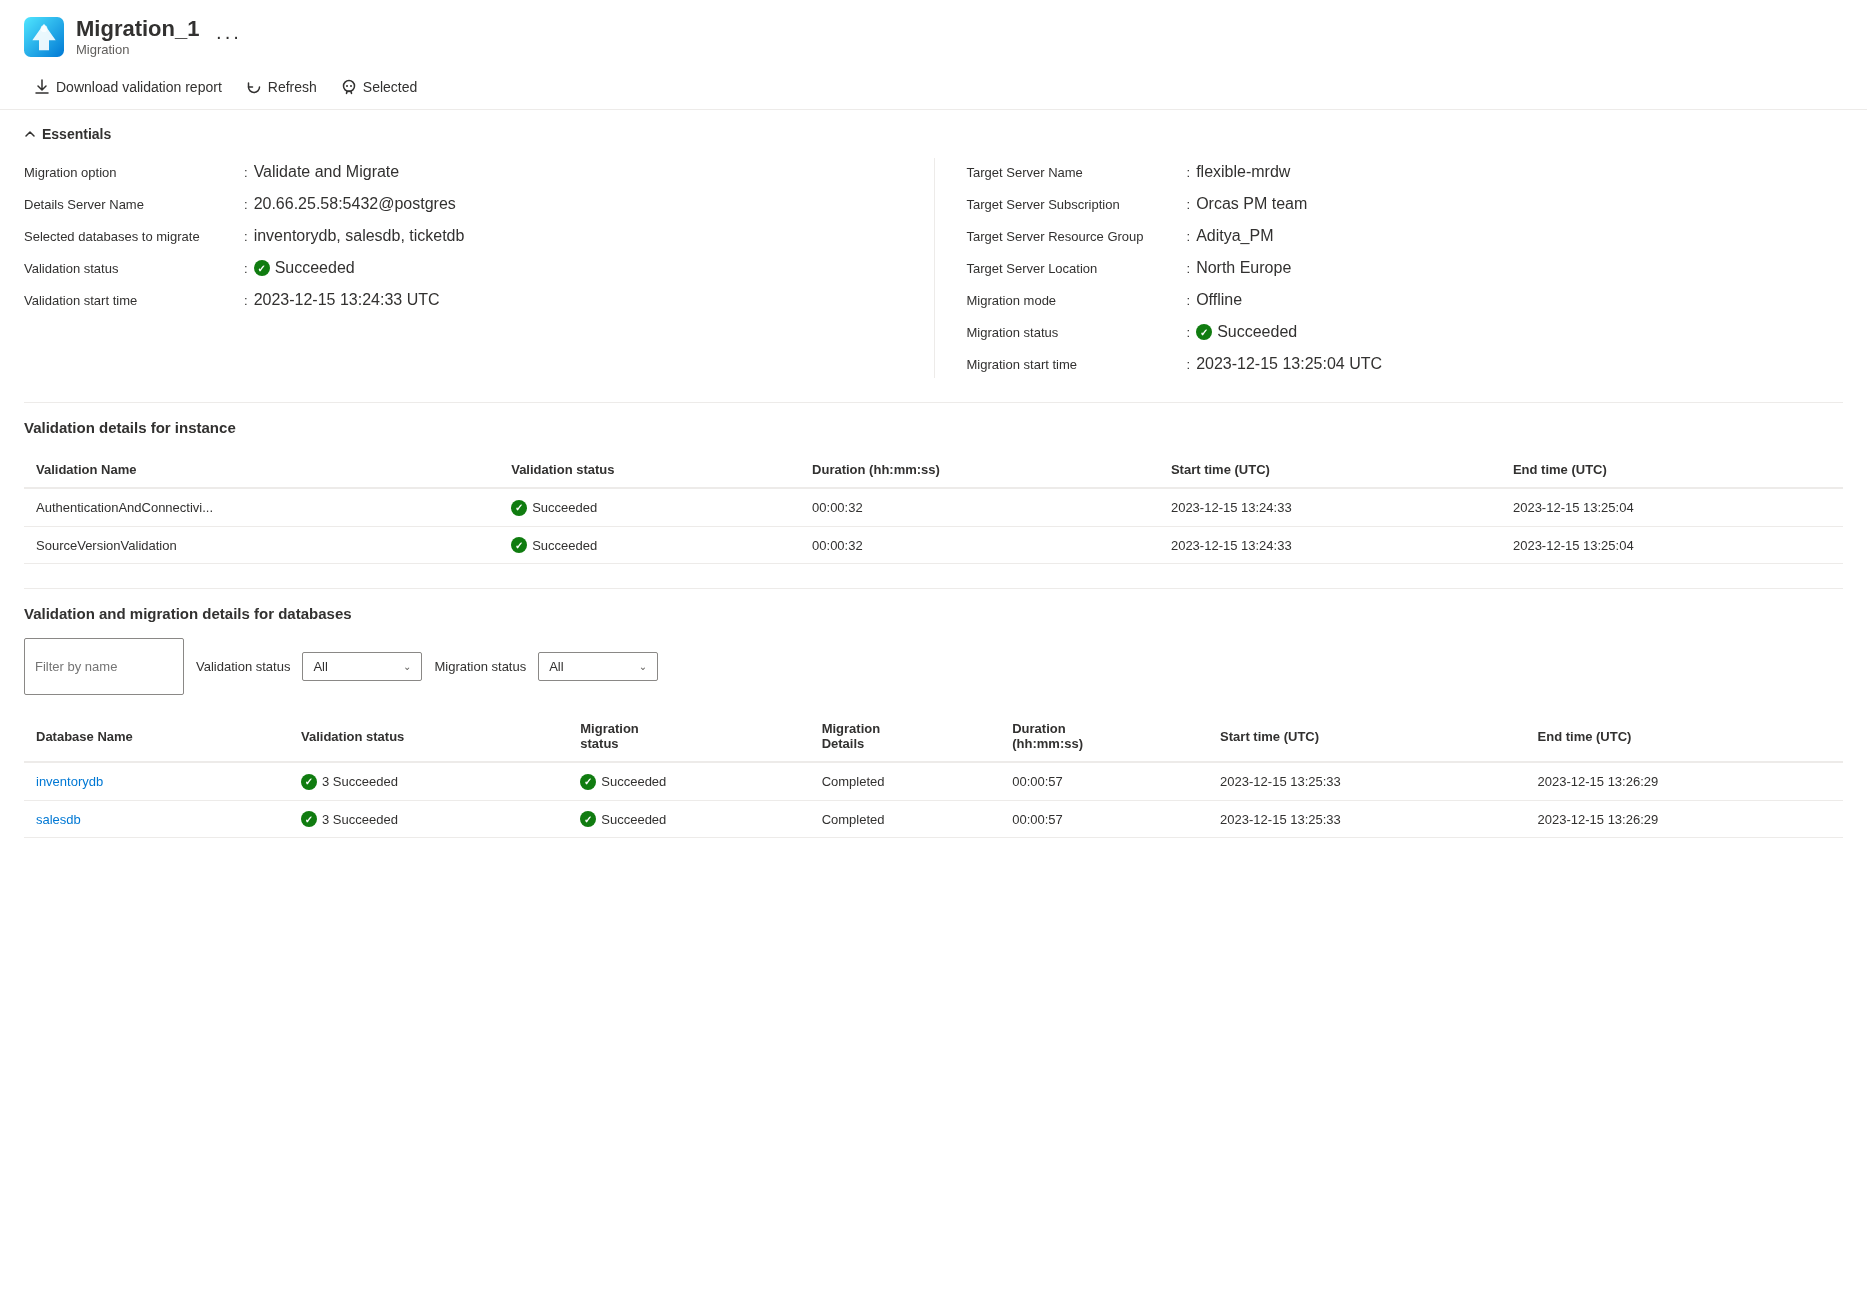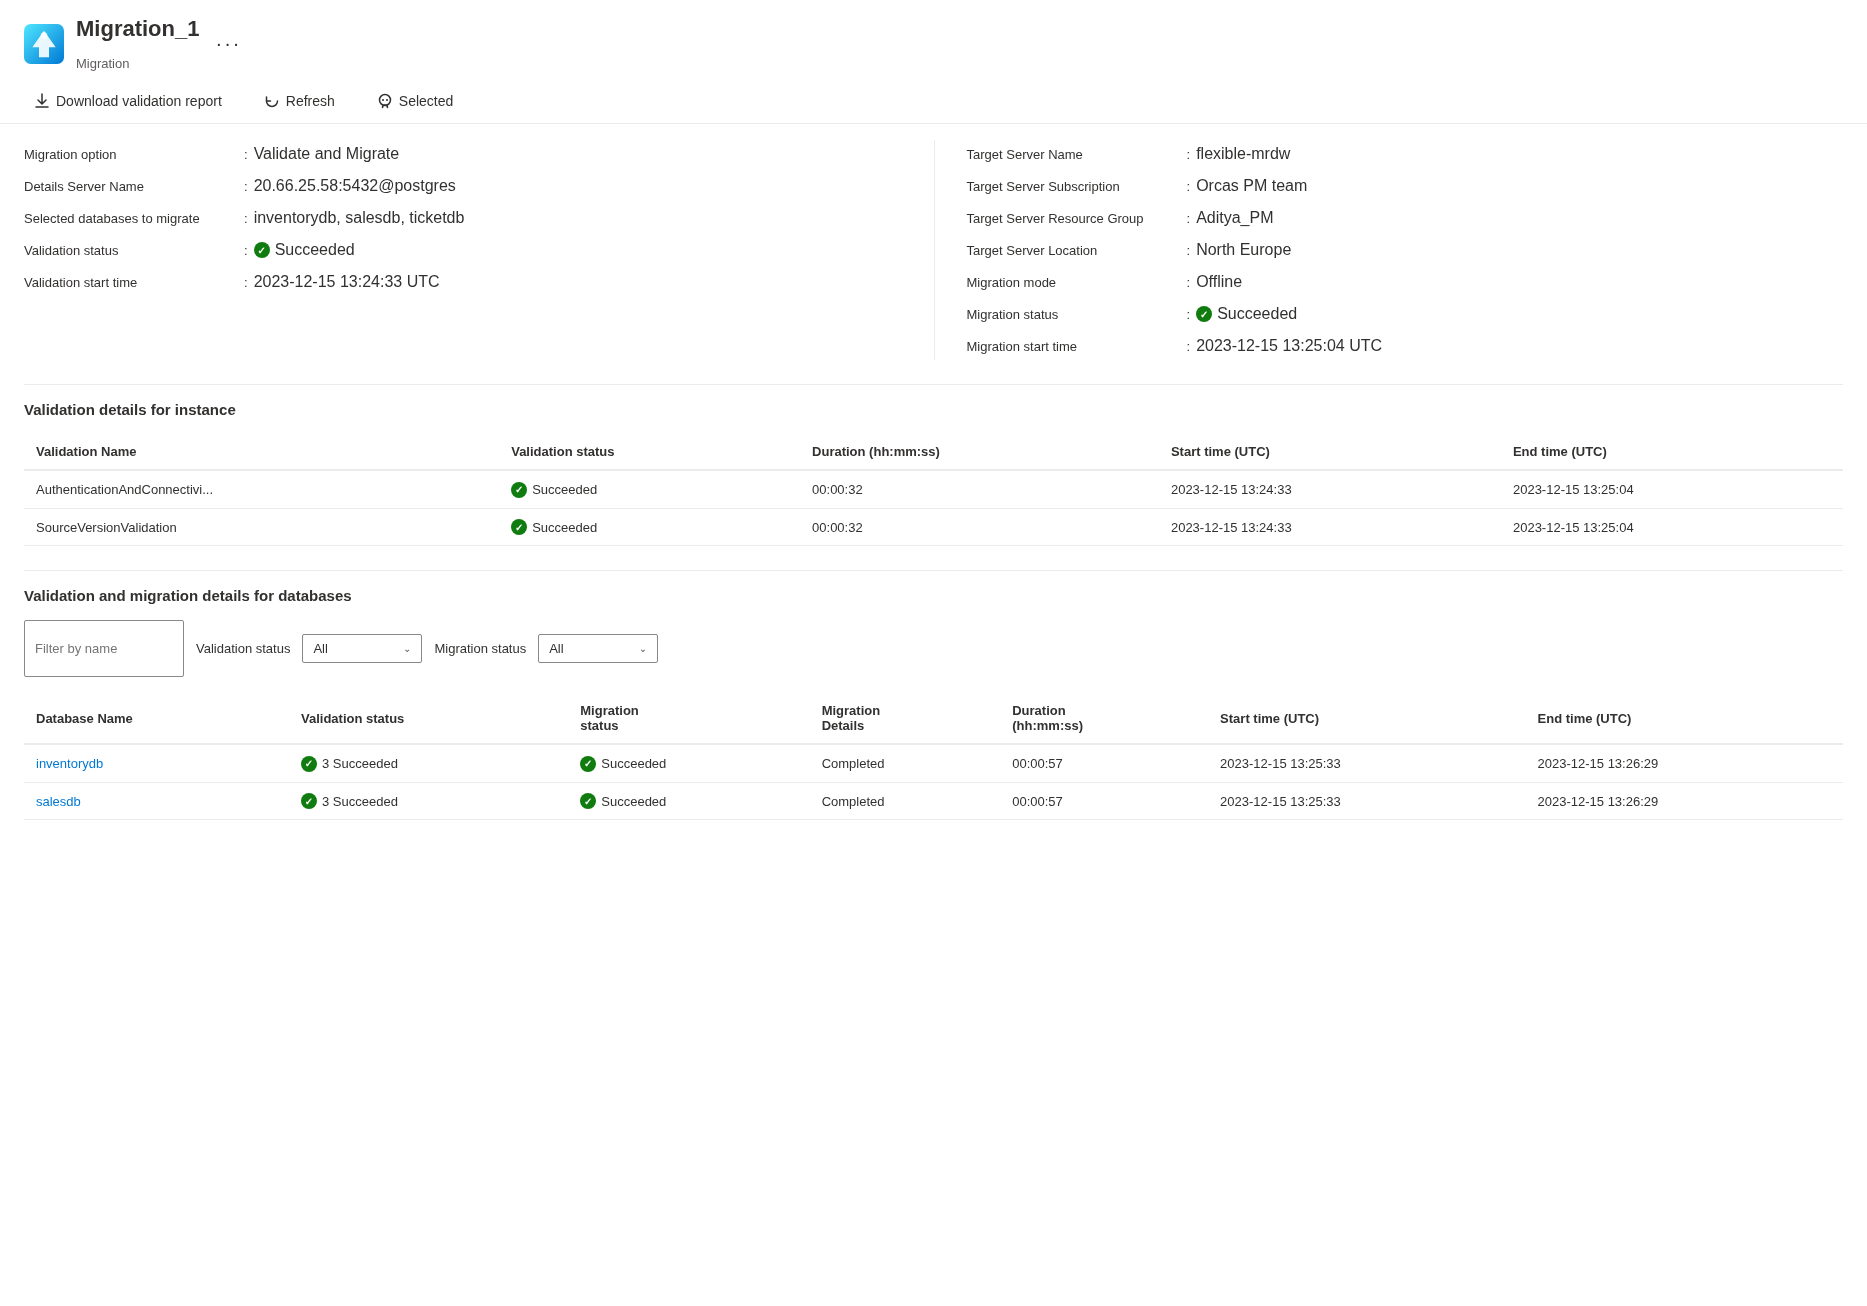--- a/index.html
+++ b/index.html
@@ -14,21 +14,20 @@
     
     .header {
       display: flex;
       align-items: center;
       padding: 16px 24px 8px 24px;
       gap: 12px;
     }
     .header-title-group {
       display: flex;
       flex-direction: column;
-      gap: 14px;
     }
     .header-title {
       font-size: 22px;
       font-weight: 600;
       color: #323130;
       line-height: 1.2;
     }
     .header-subtitle {
       font-size: 13px;
       color: #605e5c;
@@ -39,21 +38,21 @@
       cursor: pointer;
       margin-left: 4px;
       letter-spacing: 2px;
     }
 
     
     .toolbar {
       display: flex;
       align-items: center;
       padding: 8px 24px;
-      gap: 22px;
+      gap: 4px;
       border-bottom: 1px solid #edebe9;
     }
     .toolbar-btn {
       display: flex;
       align-items: center;
       gap: 6px;
       padding: 6px 10px;
       background: transparent;
       border: none;
       cursor: pointer;
@@ -274,20 +273,26 @@
       <path d="M5.5 14.5c0-1.5 1-2.5 2.5-2.5s2.5 1 2.5 2.5" stroke="#323130" stroke-width="1.5" fill="none" stroke-linecap="round"></path>
       <circle cx="6" cy="7" r="1" fill="#323130"></circle>
       <circle cx="10" cy="7" r="1" fill="#323130"></circle>
     </svg>
     <span>Selected</span>
   </button>
 </div>
 
 <div class="content">
 
+  <div class="section-header">
+    <svg width="12" height="12" viewBox="0 0 12 12">
+      <path d="M2 8L6 4L10 8" stroke="#323130" stroke-width="1.5" fill="none" stroke-linecap="round" stroke-linejoin="round"></path>
+    </svg>
+    <span>Essentials</span>
+  </div>
 
   <div class="essentials-grid">
 
     <div class="essentials-left">
       <div class="essentials-row">
         <span class="essentials-label">Migration option</span>
         <span class="essentials-colon">:</span>
         <span class="essentials-value">Validate and Migrate</span>
       </div>
       <div class="essentials-row">

